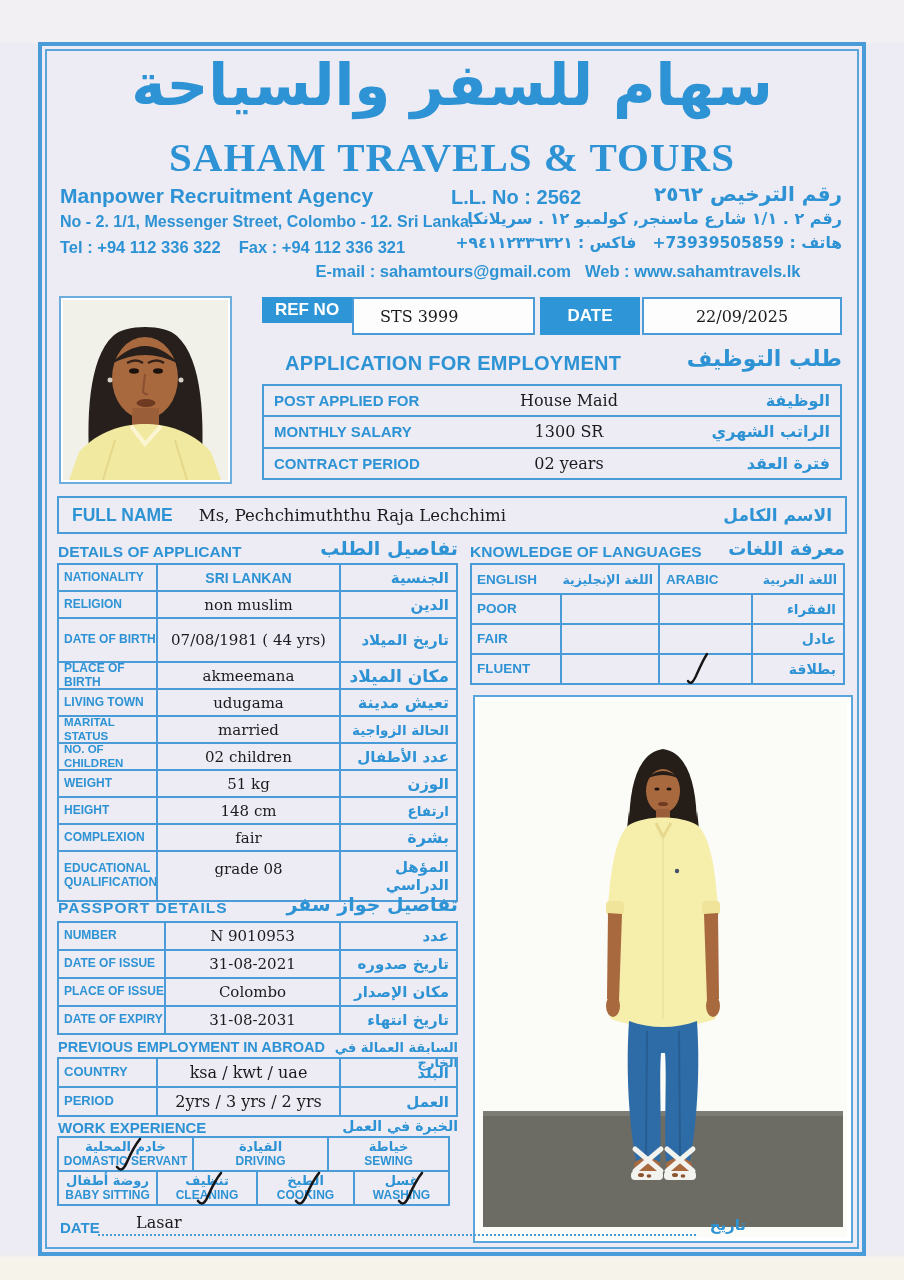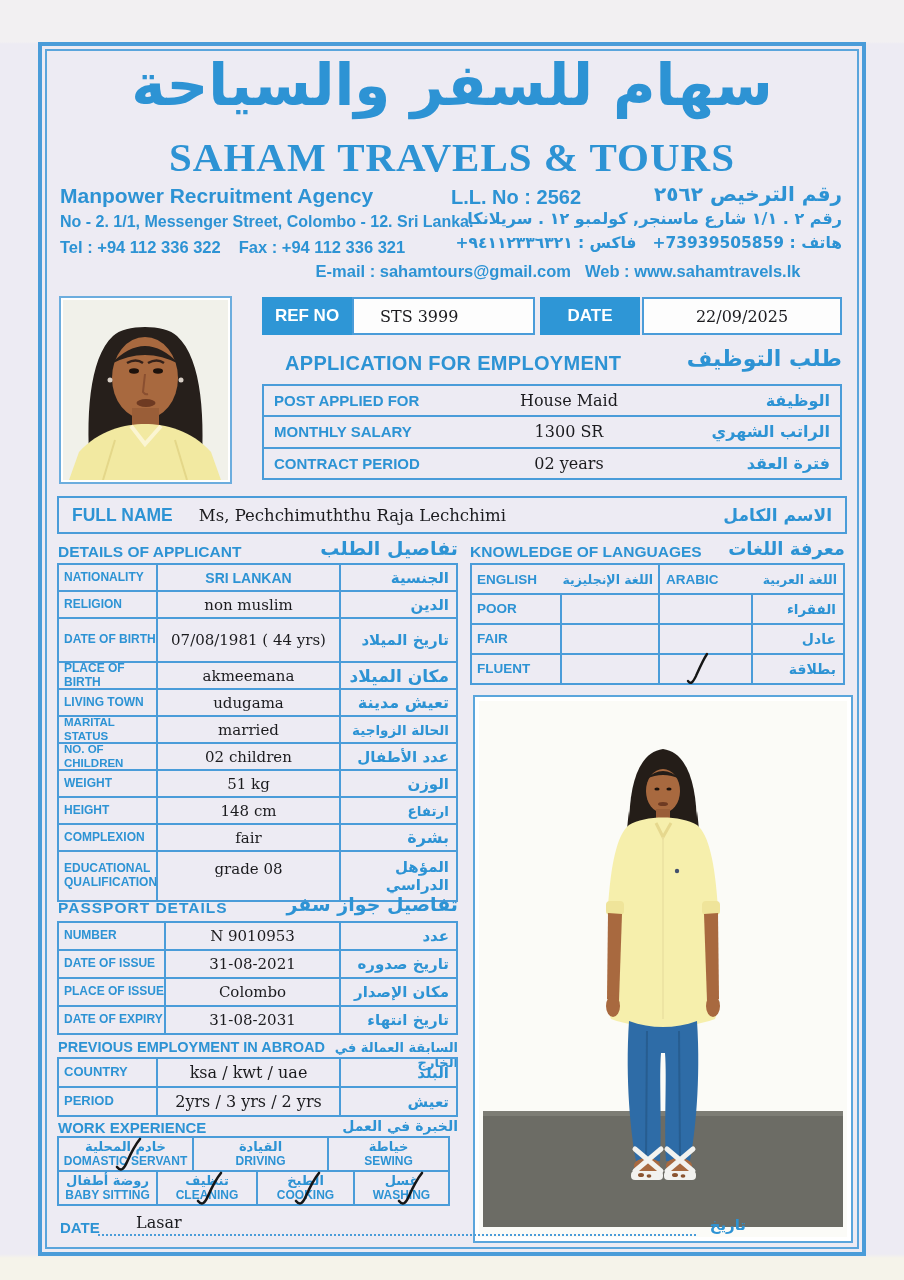--- a/index.html
+++ b/index.html
@@ -74,21 +74,21 @@
       <ellipse cx="83" cy="103" rx="9.5" ry="4" fill="#6e3a22"></ellipse>
       <circle cx="47" cy="80" r="2.5" fill="#d8cfc6"></circle>
         <circle cx="118" cy="80" r="2.5" fill="#d8cfc6"></circle>
       <rect x="69" y="108" width="27" height="32" fill="#9a5e38"></rect>
       <path d="M6 180 L16 152 C36 130 62 124 82 124 C102 124 128 130 148 152 L158 180 Z" fill="#f2e9a1"></path>
       <path d="M68 126 L82 144 L98 126" stroke="#fbf5d2" stroke-width="4" fill="none"></path>
       <path d="M40 180 L52 140 M124 180 L112 140" stroke="#e4d789" stroke-width="2" fill="none"></path>
     </svg>
   </div>
 
-  <div class="abs bluefill" style="left:262px;top:297px;width:90px;height:38px;text-align:center;">
+  <div class="abs bluefill" style="left:262px;top:297px;width:90px;height:26px;text-align:center;">
     <span class="b white" style="font-size:17px;">REF NO</span>
   </div>
   <div class="abs whitebox" style="left:352px;top:297px;width:183px;height:38px;">
     <span class="serif" style="font-size:16px;padding-left:26px;">STS 3999</span>
   </div>
   <div class="abs bluefill" style="left:540px;top:297px;width:100px;height:38px;">
     <span class="b white" style="font-size:17px;">DATE</span>
   </div>
   <div class="abs whitebox" style="left:642px;top:297px;width:200px;height:38px;justify-content:center;">
     <span class="serif" style="font-size:16px;">22/09/2025</span>
@@ -290,21 +290,21 @@
 
   <div class="tbl" style="left:57px;top:1057px;width:401px;">
     <div class="tr" style="height:27px;">
       <div class="td flabel" style="width:97px;font-size:13px;">COUNTRY</div>
       <div class="td vl fval" style="flex:1;font-size:16px;">ksa /  kwt / uae</div>
       <div class="td vl faa" style="width:117px;">البلد</div>
     </div>
     <div class="tr" style="height:29px;">
       <div class="td flabel" style="width:97px;font-size:13px;">PERIOD</div>
       <div class="td vl fval" style="flex:1;font-size:16px;">2yrs / 3 yrs / 2 yrs</div>
-      <div class="td vl faa" style="width:117px;">تعيش</div>
+      <div class="td vl faa" style="width:117px;">العمل</div>
     </div>
   </div>
 
   <div class="abs b blue" style="left:58px;top:1119px;font-size:15px;">WORK EXPERIENCE</div>
   <div class="abs arab blue" style="left:310px;top:1118px;width:148px;text-align:right;font-size:14px;">الخبرة في العمل</div>
 
   <div class="tbl" style="left:57px;top:1136px;width:393px;height:70px;">
     <div class="tr" style="flex:1;">
       <div class="td wcell" style="width:133px;">
         <span class="a">خادم المحلية</span>

